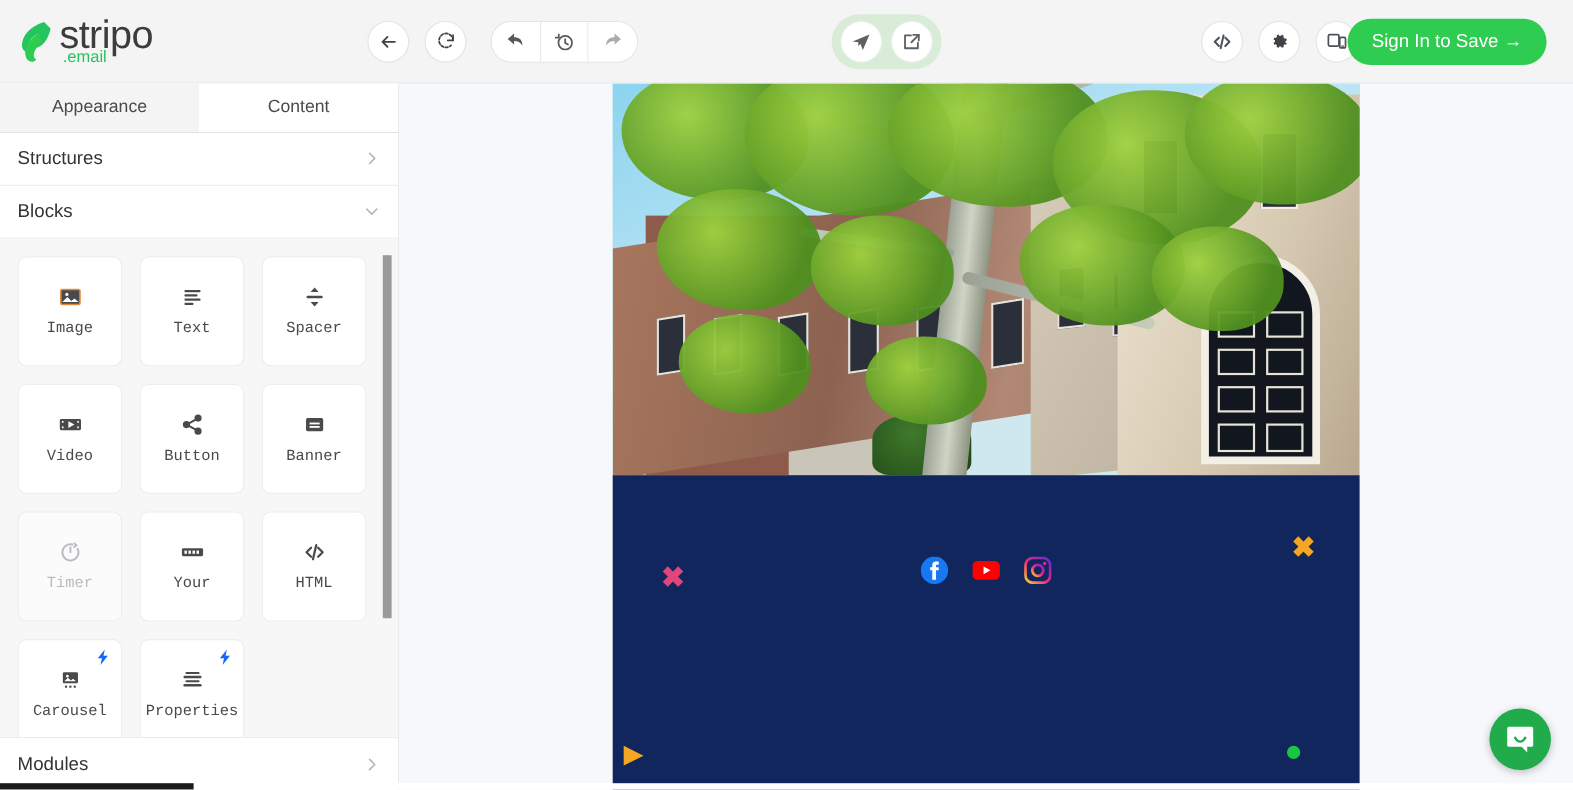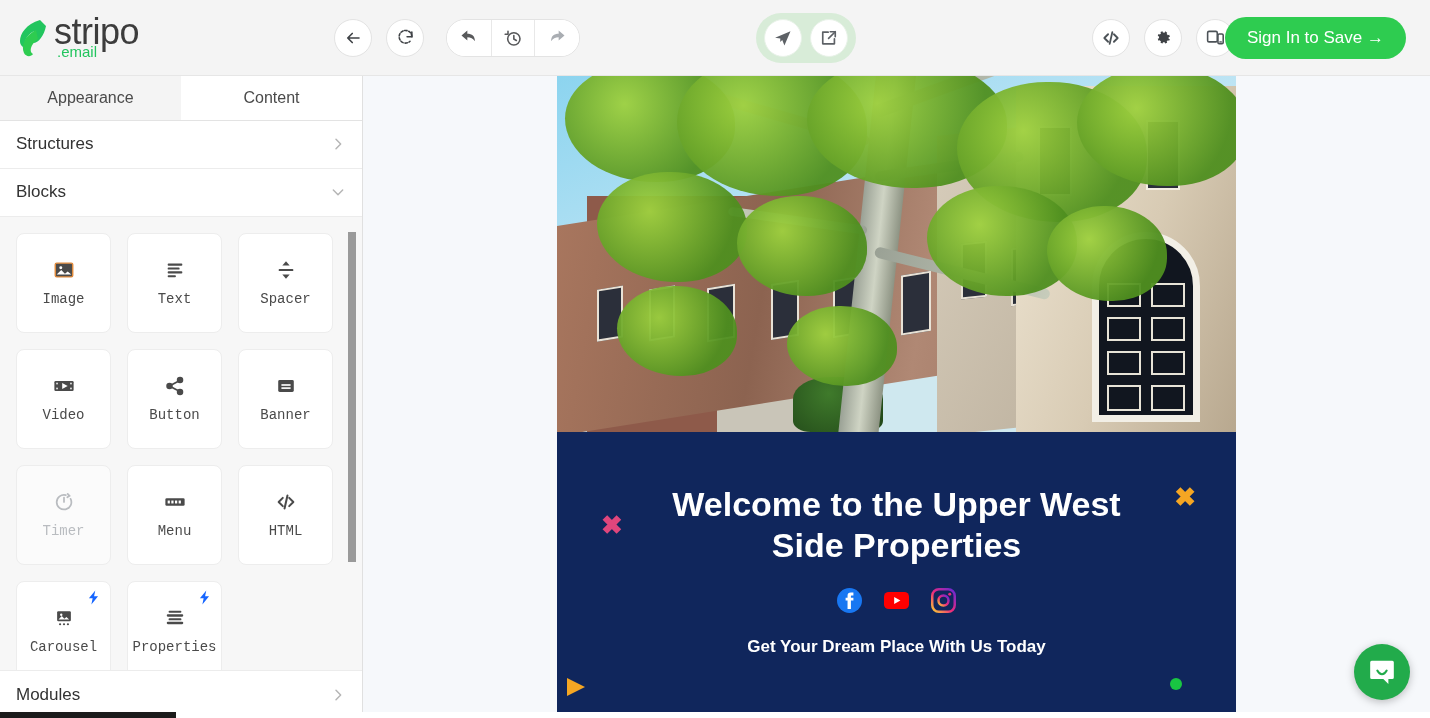--- a/index.html
+++ b/index.html
@@ -375,21 +375,21 @@
           <div class="block-card">
             <span style="display: flex;">
               <svg width="24" height="22" viewBox="0 0 26 24">
                 <rect x="2.5" y="8" width="21" height="8" rx="1.4" fill="currentColor"></rect>
                 <rect x="5" y="10.4" width="2.4" height="3.2" fill="#fff"></rect>
                 <rect x="9" y="10.4" width="2.4" height="3.2" fill="#fff"></rect>
                 <rect x="13" y="10.4" width="2.4" height="3.2" fill="#fff"></rect>
                 <rect x="17" y="10.4" width="2.4" height="3.2" fill="#fff"></rect>
               </svg>
             </span>
-            <span class="block-label">Menu</span>
+            <span class="block-label">Your</span>
           </div>
           <div class="block-card">
             <span style="display: flex;">
               <svg width="24" height="22" viewBox="0 0 24 24" fill="none" stroke="currentColor" stroke-width="2.2" stroke-linecap="round" stroke-linejoin="round">
                 <path d="M8.5 7.5 4 12l4.5 4.5M15.5 7.5 20 12l-4.5 4.5M13.6 5l-3.2 14"></path>
               </svg>
             </span>
             <span class="block-label">HTML</span>
           </div>
           <div class="block-card">
@@ -494,21 +494,20 @@
           <div class="leaf-clump" style="left:230px;top:230px;width:110px;height:80px;"></div>
         </div>
       </div>
 
       <div class="hero-cta">
         <div class="deco deco-x-pink">✖</div>
         <div class="deco deco-x-orange">✖</div>
         <div class="deco deco-tri"></div>
         <div class="deco deco-dot"></div>
 
-        <div class="cta-h1">Welcome to the Upper West Side Properties</div>
 
         <div class="socials">
           <a class="soc">
             <svg width="25" height="25" viewBox="0 0 32 32">
               <circle cx="16" cy="16" r="16" fill="#1877f2"></circle>
               <path d="M21 16h-3.2v11h-4.3V16H11v-3.6h2.5V9.9c0-2.6 1.3-4.1 4.3-4.1H21v3.7h-2c-1 0-1.2.4-1.2 1.2v1.7H21z" fill="#fff"></path>
             </svg>
           </a>
           <a class="soc">
             <svg width="25" height="25" viewBox="0 0 32 32">
@@ -525,21 +524,20 @@
                     <stop offset="100%" stop-color="#6228d7"></stop>
                 </linearGradient>
               </defs>
               <rect x="1.6" y="1.6" width="28.8" height="28.8" rx="8.5" fill="none" stroke="url(#ig)" stroke-width="3.2"></rect>
               <circle cx="16" cy="16" r="6.4" fill="none" stroke="url(#ig)" stroke-width="3.2"></circle>
               <circle cx="24" cy="8" r="1.9" fill="#ee2a7b"></circle>
             </svg>
           </a>
         </div>
 
-        <div class="cta-sub">Get Your Dream Place With Us Today</div>
       </div>
     </div>
   </div>
 
   <div class="chat-launcher">
     <svg width="30" height="30" viewBox="0 0 32 32">
       <path d="M5 4h22a1.6 1.6 0 0 1 1.6 1.6v16.2a1.6 1.6 0 0 1-1.6 1.6h-4.2v5.4l-5.4-5.4H5a1.6 1.6 0 0 1-1.6-1.6V5.6A1.6 1.6 0 0 1 5 4z" fill="#fff"></path>
       <path d="M11 14.5c1.4 2.6 3 3.9 5 3.9s3.6-1.3 5-3.9" fill="none" stroke="#22ab4b" stroke-width="2.2" stroke-linecap="round"></path>
     </svg>
   </div>

